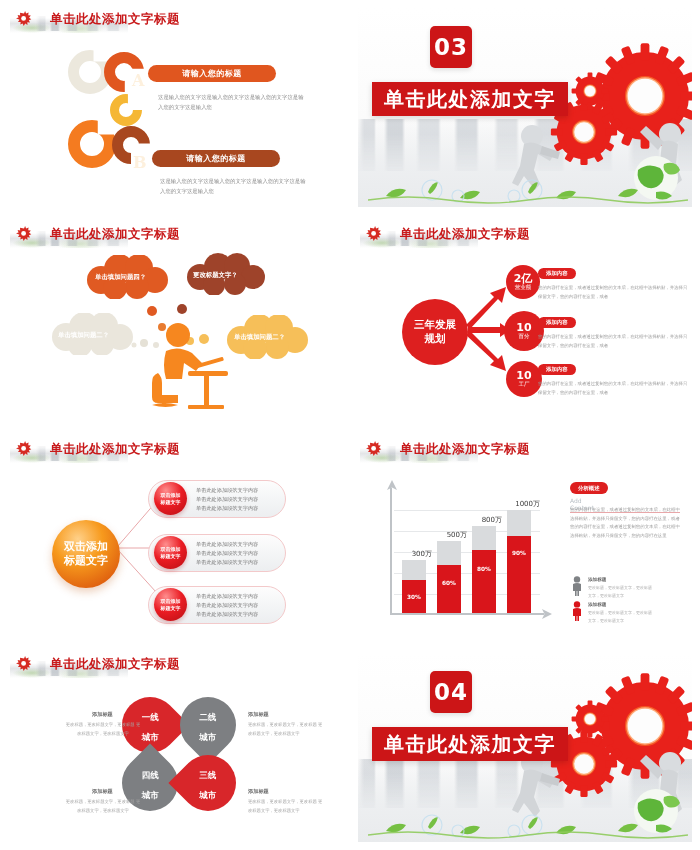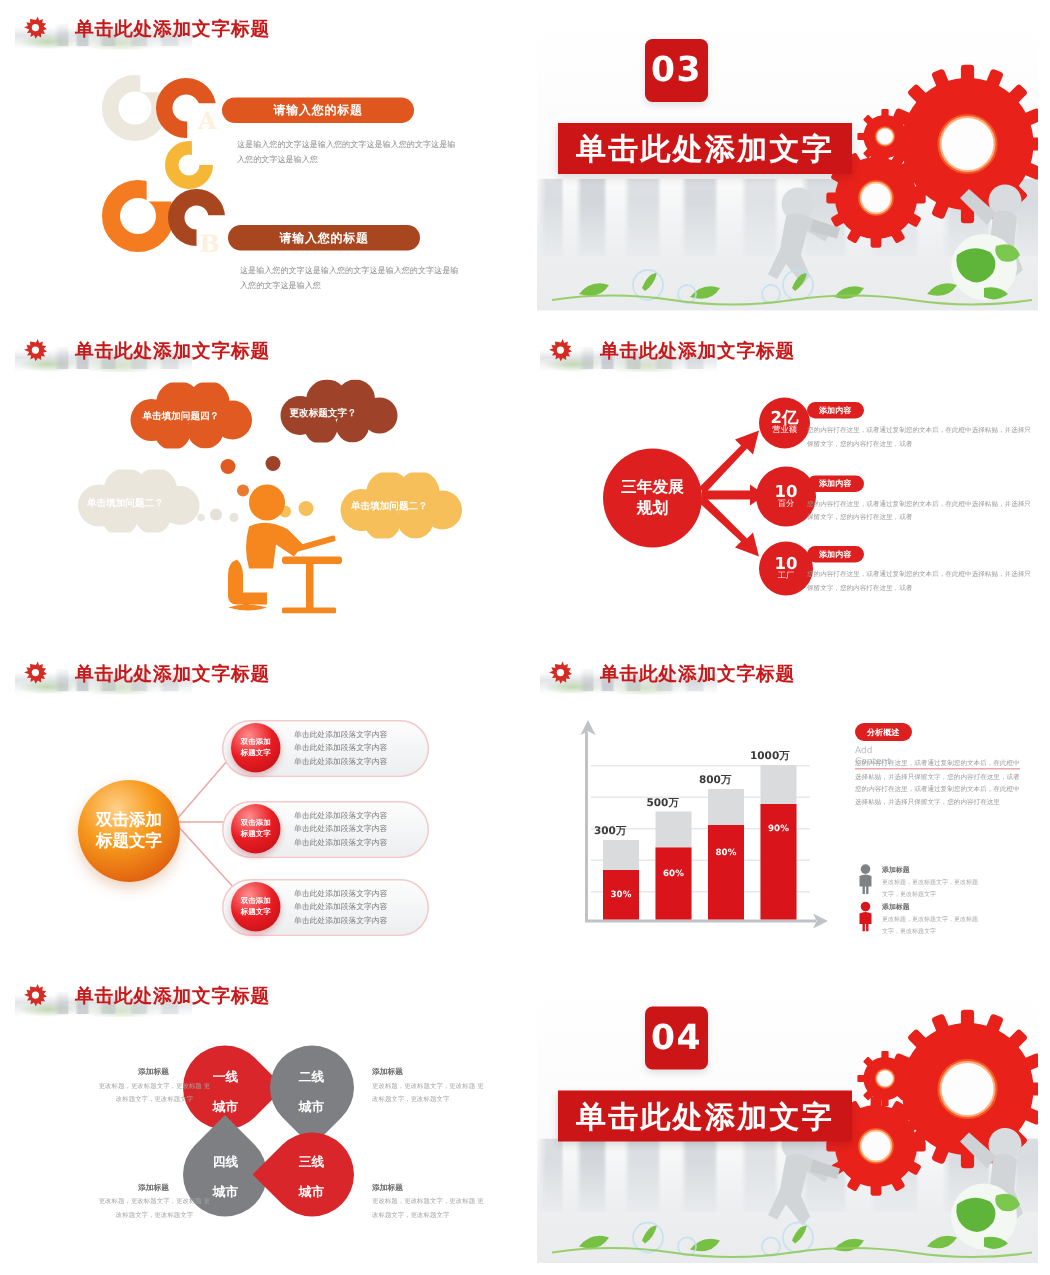--- a/index.html
+++ b/index.html
@@ -111,21 +111,21 @@
   .cloud-txt {
     position: absolute; font-size: 6.4px; font-weight: bold; white-space: nowrap;
   }
 
   
   .s4-core {
     position: absolute; border-radius: 50%; background: #dd1f1f;
     display: flex; flex-direction: column; align-items: center; justify-content: center;
     color: #fff;
   }
-  .s4-core span { font-size: 10.5px; font-weight: bold; line-height: 1.35; }
+  .s4-core span { font-size: 10.5px; font-weight: bold; line-height: 1.35; font-family: Liberation Mono, monospace; }
   .s4-bub {
     position: absolute; border-radius: 50%; background: #dd1f1f; color: #fff;
     display: flex; flex-direction: column; align-items: center; justify-content: center;
     line-height: 1;
   }
   .s4-bub .big { font-size: 11px; font-weight: bold; }
   .s4-bub .sml { font-size: 5.5px; margin-top: 1px; }
   .pill {
     position: absolute; height: 11px; padding: 0 8px; border-radius: 6px;
     background: #dd1f1f; color: #fff; font-size: 5.4px; font-weight: bold;
@@ -157,22 +157,22 @@
   .row-dot span { font-size: 5px; font-weight: bold; line-height: 1.4; }
   .row-body { position: absolute; font-size: 5.2px; color: #7c7c7c; line-height: 1.85; }
 
   
   .chart { position: absolute; }
   .axis { position: absolute; background: #bfc3c7; }
   .grid-line { position: absolute; height: 1px; background: #e6e8ea; }
   .bar-grey { position: absolute; background: #d9dbdd; }
   .bar-red  { position: absolute; background: #d9151b; }
   .bar-top-lab {
-    position: absolute; font-size: 7px; color: #3a3a3a; font-weight: bold;
-    text-align: left; white-space: nowrap;
+    position: absolute; font-size: 7px; color: #3a3a3a; font-weight: normal;
+    text-align: right; white-space: nowrap;
   }
   .bar-pct {
     position: absolute; font-size: 5.8px; color: #fff; font-weight: bold;
     text-align: center; white-space: nowrap;
   }
   .bignum {
     position: absolute; font-size: 21px; color: #2c2c2c; letter-spacing: .5px;
     font-family: "DejaVu Sans", "Liberation Sans", sans-serif;
   }
   .add-line {

